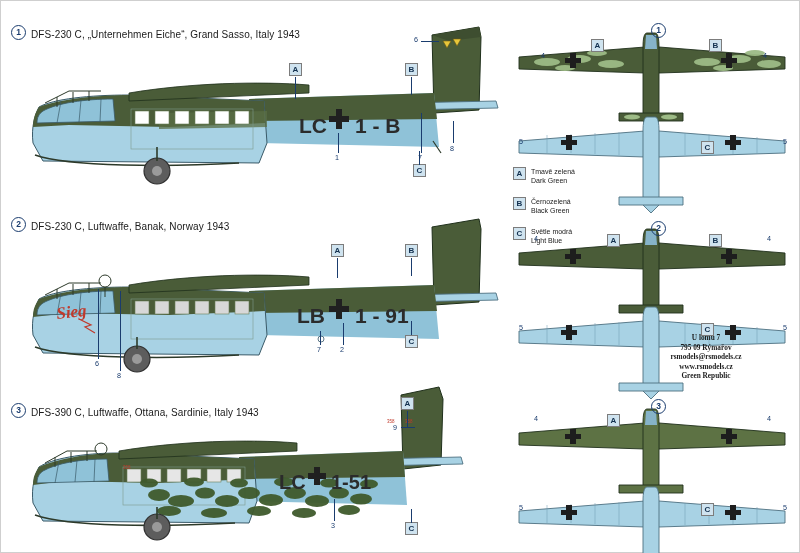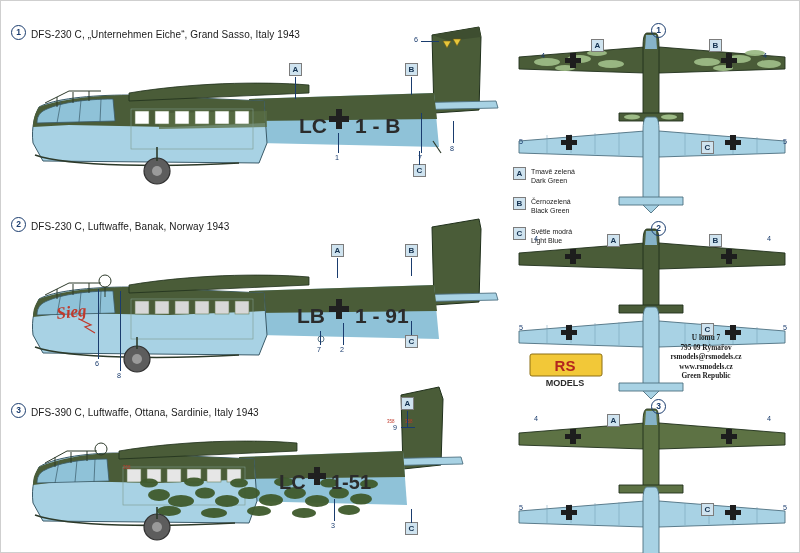--- a/index.html
+++ b/index.html
@@ -422,27 +422,20 @@
     <div class="num-circle">2</div>
   </div>
   <div class="abs badge badge-A" style="left:606px;top:233px;">A</div>
   <div class="abs badge badge-B" style="left:708px;top:233px;">B</div>
   <div class="abs lead" style="left:533px;top:233px;">4</div>
   <div class="abs lead" style="left:766px;top:233px;">4</div>
   <div class="abs lead" style="left:518px;top:322px;">5</div>
   <div class="abs lead" style="left:782px;top:322px;">5</div>
   <div class="abs badge badge-C" style="left:700px;top:322px;">C</div>
 
-  <div class="abs" style="left:528px;top:352px;">
-    <svg width="74" height="36">
-      <rect x="1" y="1" width="72" height="22" rx="2" fill="#f2c838" stroke="#8c6f14" stroke-width="1"></rect>
-      <text x="36" y="18" text-anchor="middle" font-family="Liberation Sans, sans-serif" font-size="15" font-weight="bold" fill="#b3261e">RS</text>
-      <text x="36" y="33" text-anchor="middle" font-family="Liberation Sans, sans-serif" font-size="9" font-weight="bold" fill="#2b2b2b">MODELS</text>
-    </svg>
-  </div>
   <div class="abs addr" style="left:620px;top:332px;width:170px;font-family:Liberation Serif, serif;">
     <div>U lomu 7</div>
     <div>795 09 Rýmařov</div>
     <div>rsmodels@rsmodels.cz</div>
     <div>www.rsmodels.cz</div>
     <div>Green Republic</div>
   </div>
 
   <svg class="abs" style="left:506px;top:392px;" width="290" height="150">
     <g>

